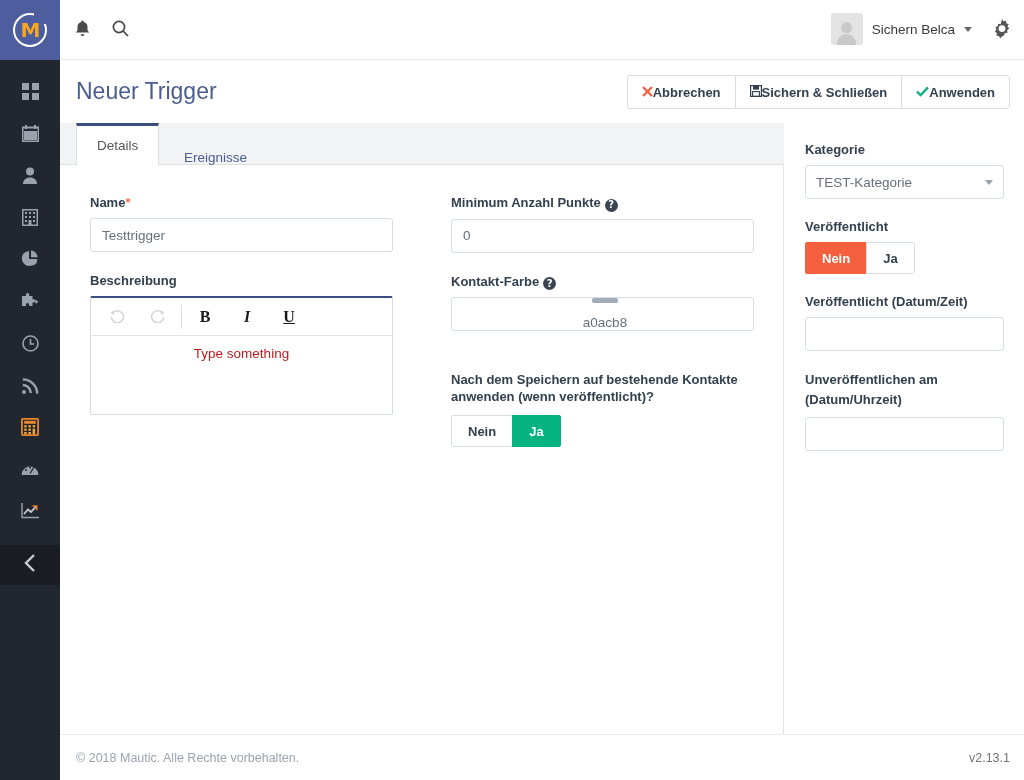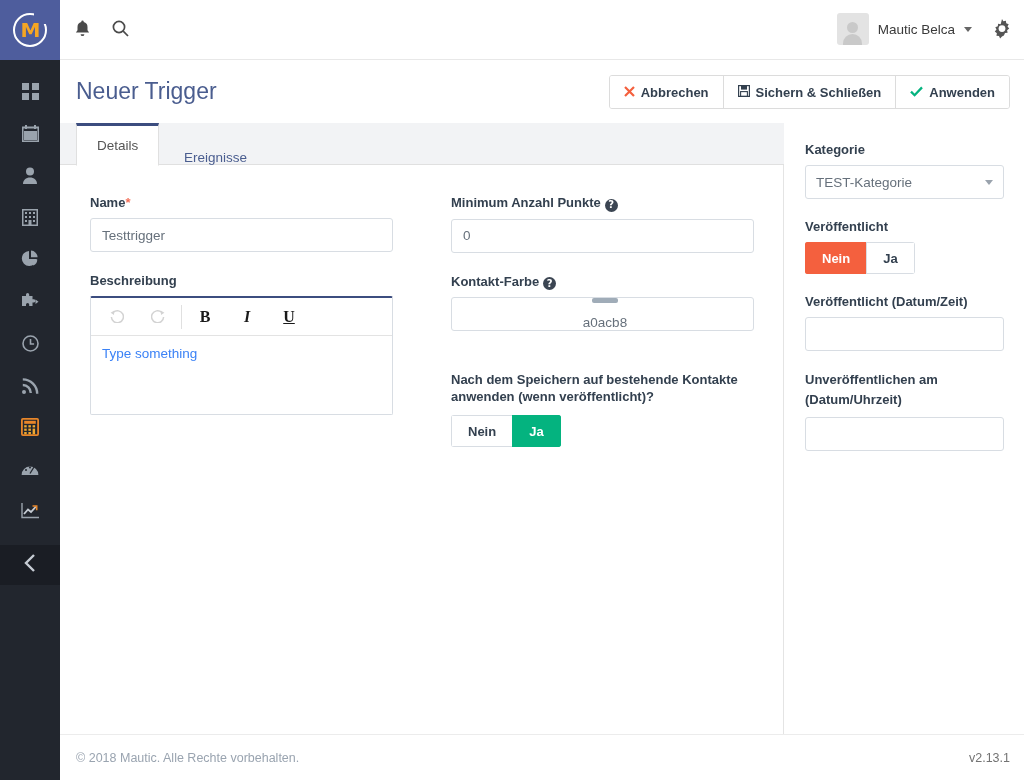--- a/index.html
+++ b/index.html
@@ -94,21 +94,21 @@
     position: absolute; left: 16px; top: 17px;
     font-size: 23px; color: #4a5d8f; font-weight: normal;
   }
   #toolbar {
     position: absolute; right: 14px; top: 14px;
     display: flex; border: 1px solid #dcdcdc; border-radius: 3px; overflow: hidden;
     background: #fff;
   }
   .tb-btn {
     padding: 0 14px; height: 32px;
-    display: flex; align-items: center; gap: 6px;
+    display: flex; align-items: center; gap: 0;
     font-size: 13px; color: #33404f; font-weight: bold;
     background: #ffffff; cursor: pointer;
     border-right: 1px solid #dcdcdc; white-space: nowrap;
   }
   .tb-btn:last-child { border-right: none; }
 
   
   #content {
     position: absolute; left: 60px; top: 123px;
     width: 964px; height: 611px;
@@ -184,21 +184,21 @@
   }
   .ed-sep { width: 1px; height: 24px; background: #e0e0e0; margin: 0 2px; }
   .ed-fmt {
     width: 42px; height: 36px;
     display: flex; align-items: center; justify-content: center;
     cursor: pointer; color: #1a1a1a; font-size: 16px;
     font-family: "Liberation Serif", serif;
   }
   #editor-body {
     height: 78px; padding: 10px 11px;
-    font-size: 13.5px; color: #3b82f6; cursor: text;
+    font-size: 13.5px; color: #b91c1c; cursor: text; text-align: center;
   }
 
   
   #color-field {
     width: 100%; height: 34px;
     border: 1px solid #d8dde3; border-radius: 3px;
     background: #fff; display: flex; align-items: center;
     padding-left: 5px; gap: 12px; flex-direction: column;
   }
   #color-swatch { width: 26px; height: 24px; border-radius: 2px; }
@@ -396,21 +396,21 @@
           <path d="M11.2 11.2L16 16" stroke="#4a4a4a" stroke-width="1.7"></path>
         </svg>
     </span>
   </div>
 
   <div id="user-menu">
     <div id="avatar">
       <div class="head"></div>
         <div class="body"></div>
     </div>
-    <span id="user-name">Mautic Belca</span>
+    <span id="user-name">Sichern Belca</span>
     <span class="caret"></span>
   </div>
 
   <div id="settings-btn">
     <span>
       <svg width="20" height="20" viewBox="0 0 20 20">
           <path d="M10 0l1.3 2.3 2.6-0.6 0.3 2.6 2.5 0.9-1.2 2.4 1.7 2-2.1 1.6 0.5 2.6-2.6 0.2-1.1 2.4L10 17.6l-1.9 1.8-1.1-2.4-2.6-0.2 0.5-2.6L2.8 12.6l1.7-2L3.3 8.2l2.5-0.9 0.3-2.6 2.6 0.6z" fill="#555"></path>
           <circle cx="10" cy="9.6" r="3.4" fill="#ffffff"></circle>
         </svg>
     </span>

